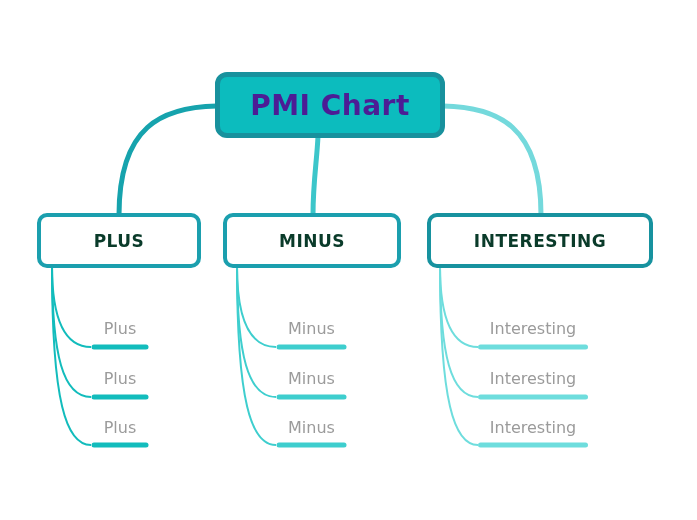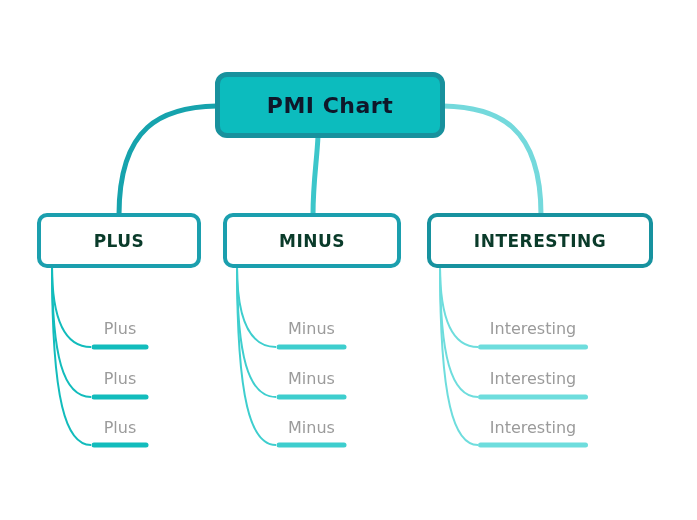--- a/index.html
+++ b/index.html
@@ -10,21 +10,21 @@
   .connector-layer{position:absolute;left:0;top:0;z-index:1;}
   .node{
     position:absolute;z-index:2;box-sizing:border-box;background:#ffffff;
     display:flex;align-items:center;justify-content:center;cursor:pointer;
   }
   .node-root{
     left:215px;top:72px;width:230px;height:66px;
     border:5px solid #18919d;border-radius:12px;background:#0cbcbe;
   }
   .node-root .node-label{
-    font-size:22px;font-weight:bold;color:#0f172a;letter-spacing:0.5px;
+    font-size:28px;font-weight:bold;color:#4c1d95;letter-spacing:0.5px;
   }
   .node-branch{
     top:213px;height:55px;border:4px solid #1b9fae;border-radius:10px;
   }
   .node-branch .node-label{
     font-size:17px;font-weight:bold;color:#0a3b2a;letter-spacing:0.5px;
   }
   .branch-plus{left:37px;width:164px;}
   .branch-minus{left:223px;width:178px;}
   .branch-interesting{left:427px;width:226px;border-color:#17929f;}

